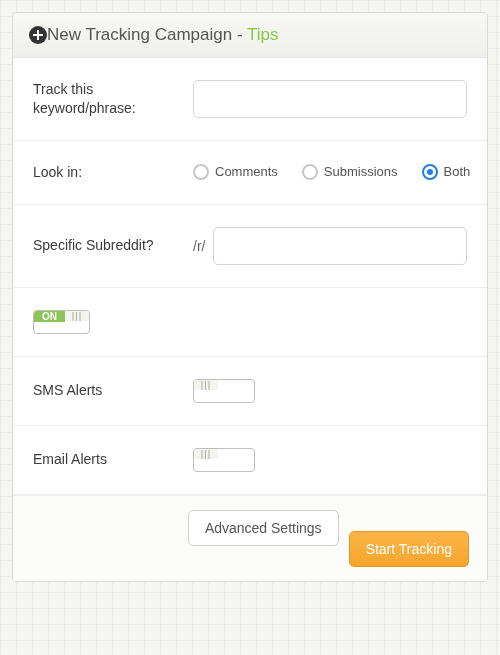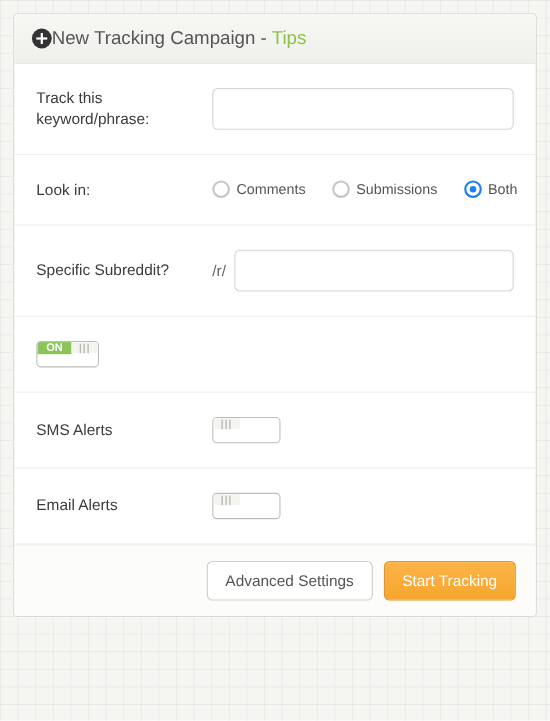--- a/index.html
+++ b/index.html
@@ -150,20 +150,21 @@
   }
   .btn-secondary {
     background: #fff;
     border-color: #cfcfca;
     color: #555;
   }
   .btn-primary {
     background: linear-gradient(#fcb447, #f6a52e);
     border-color: #e3962b;
     color: #fff;
+    margin-top: 21px;
   }
 </style>
 </head>
 <body>
 
 <div class="panel">
 
   <div class="panel-header">
     <span class="plus-icon"></span>
     <span>

